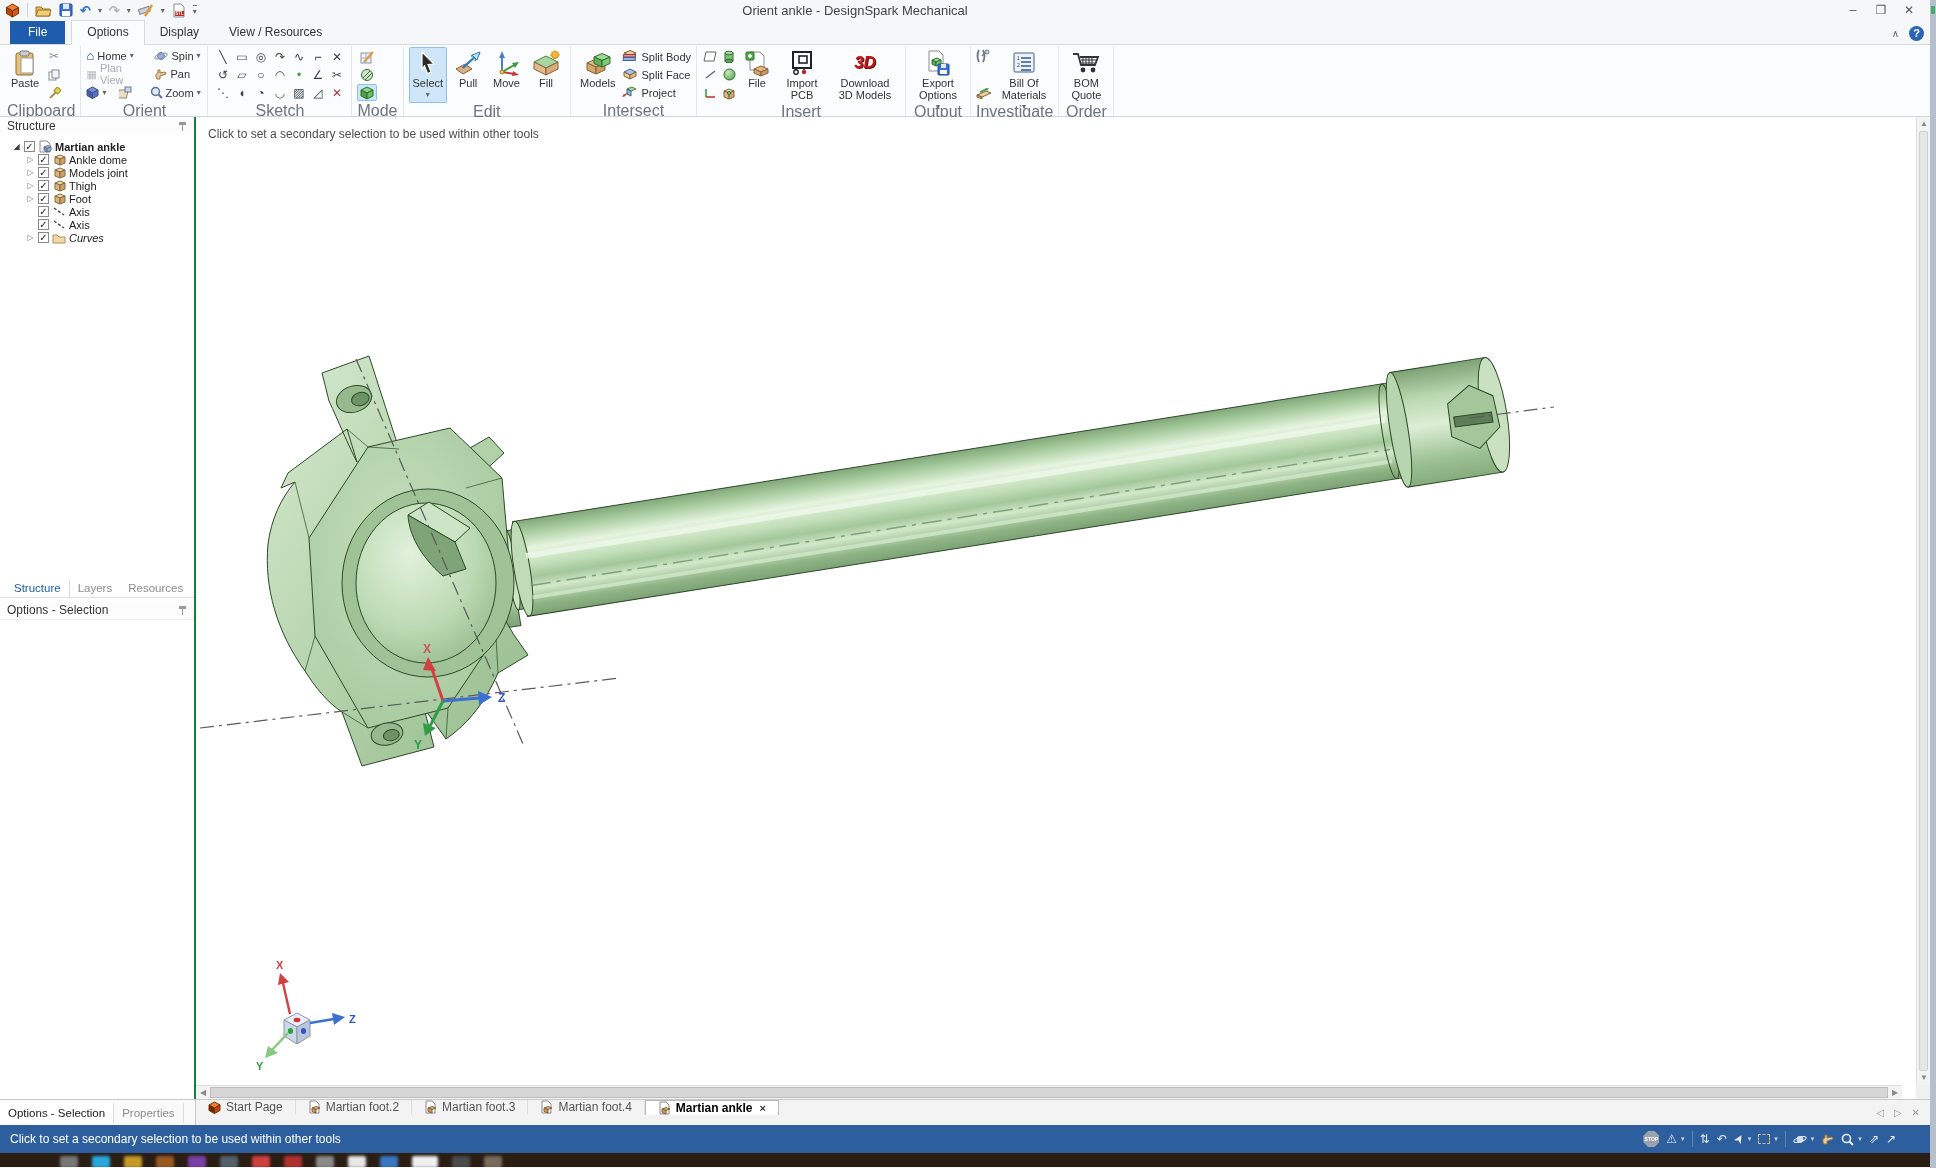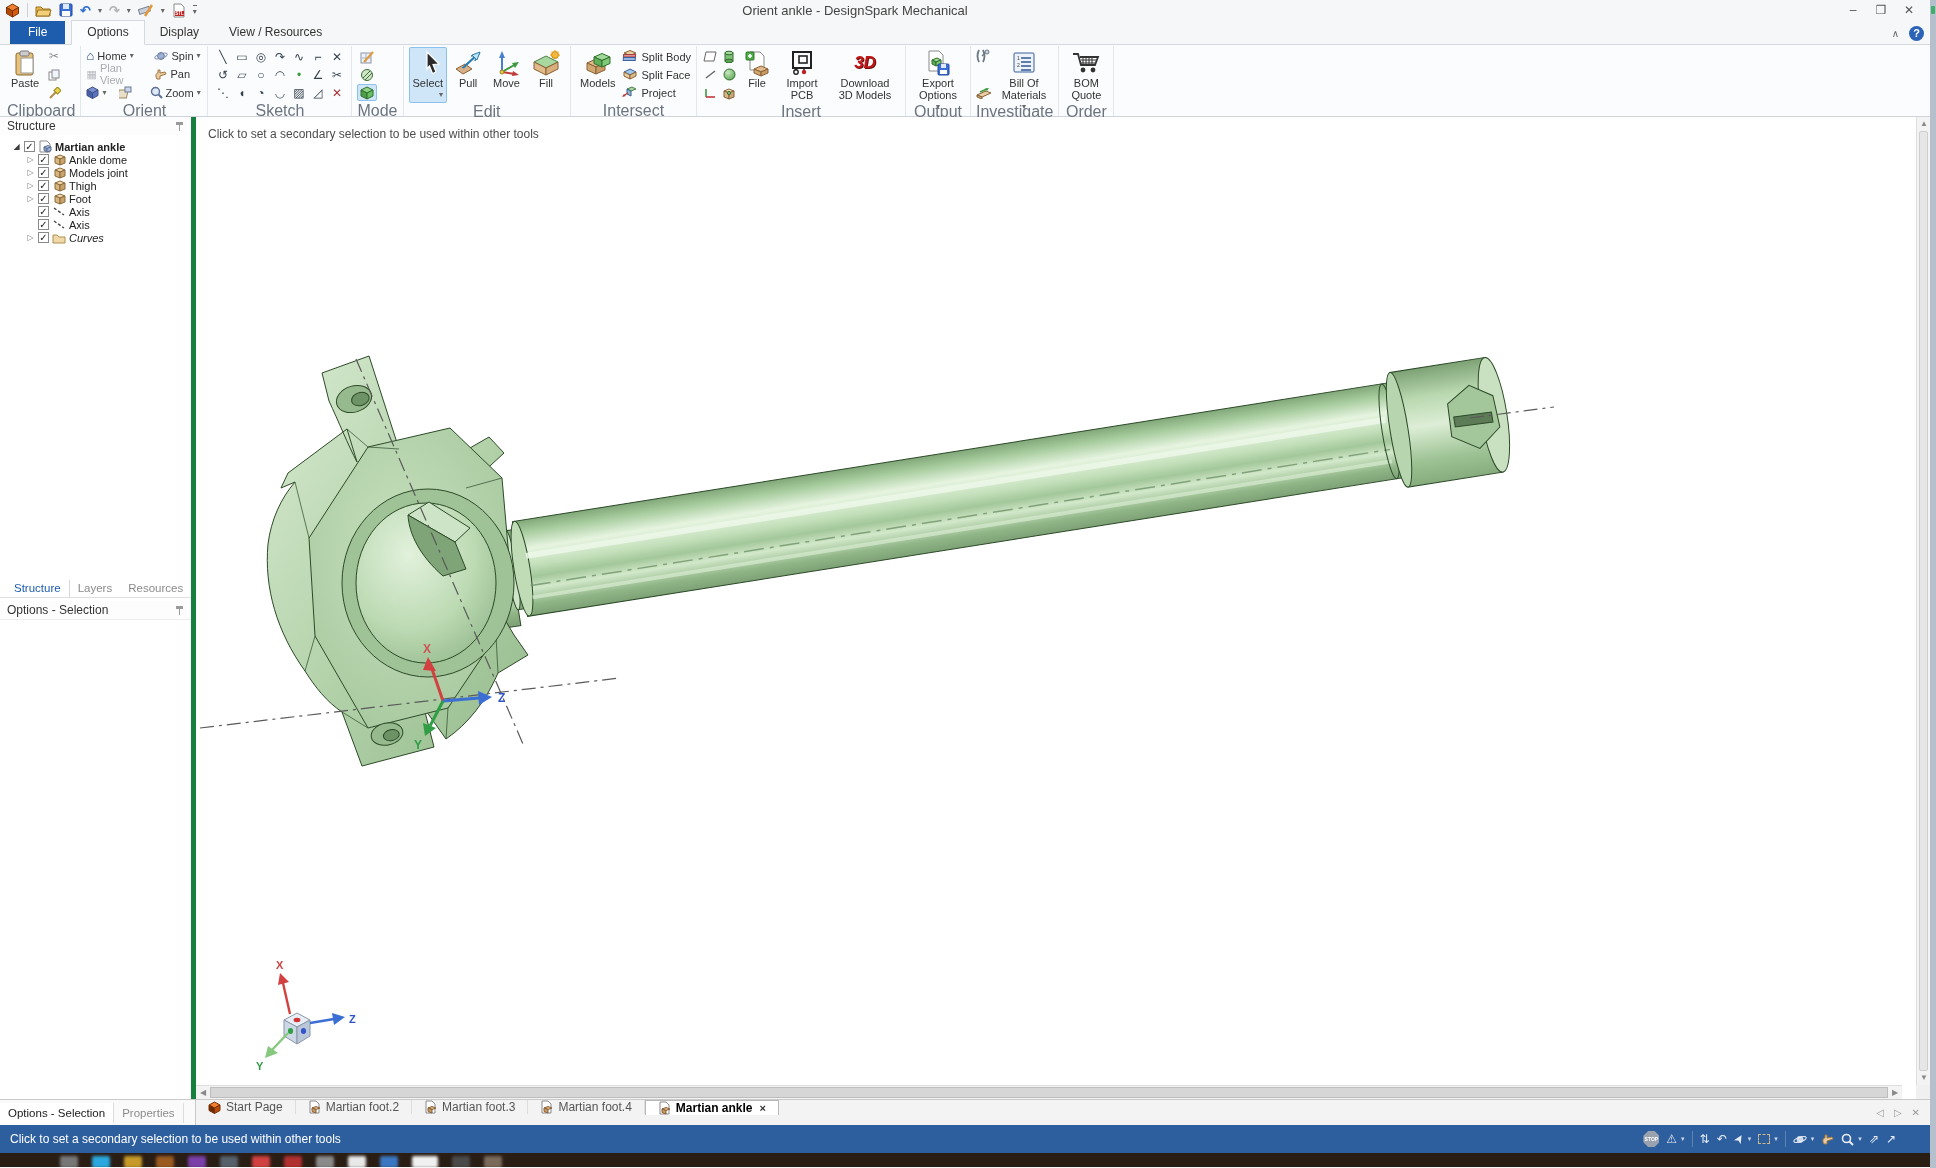--- a/index.html
+++ b/index.html
@@ -26,37 +26,37 @@
   .chev { color:#666; font-size:10px; }
   .helpcircle { width:15px; height:15px; border-radius:50%; background:#2a63b8; color:#fff; font-size:11px; font-weight:bold; text-align:center; line-height:15px; }
 
   
   .ribbon { height:72px; background:#fbfcfd; border-bottom:1px solid #cfd4da; display:flex; align-items:stretch; padding:1px 2px 0; }
   .rgroup { display:flex; flex-direction:column; padding:1px 5px 0; border-right:1px solid #e4e7ea; }
   .rcontent { height:56px; display:flex; gap:3px; align-items:flex-start; }
   .glabel { height:14px; text-align:center; font-size:16px; color:#6b7480; }
   .bigbtn { display:flex; flex-direction:column; align-items:center; padding:1px 3px; border:1px solid transparent; border-radius:2px; font-size:11px; color:#333; text-align:center; line-height:12px; }
   .bigbtn .bicon { height:28px; display:flex; align-items:center; justify-content:center; }
-  .bigbtn.selected { background:#cfe6f8; border-color:#8cc0ee;align-items:flex-end; }
+  .bigbtn.selected { background:#cfe6f8; border-color:#8cc0ee; }
   .smallcol { display:flex; flex-direction:column; justify-content:space-between; height:54px; padding-top:1px; }
   .smallbtn { display:flex; align-items:center; gap:3px; font-size:11px; color:#333; height:17px; }
   .ico16 { width:16px; height:16px; display:inline-flex; align-items:center; justify-content:center; }
   .orient-grid { display:flex; flex-direction:column; justify-content:space-between; height:54px; }
   .orow { display:flex; gap:10px; height:17px; align-items:center; }
   .ocell { display:flex; gap:3px; align-items:center; font-size:11px; color:#333; }
   .ocell.disabled { color:#a9adb3; }
   .skgrid { display:grid; grid-template-columns:repeat(7,19px); grid-auto-rows:18px; align-items:center; justify-items:center; padding-top:1px; }
   .sk { font-size:12px; color:#34414e; line-height:14px; }
   .modecol { display:flex; flex-direction:column; justify-content:space-between; height:54px; padding-top:1px; }
   .modebtn { width:20px; height:17px; display:flex; align-items:center; justify-content:center; border:1px solid transparent; border-radius:2px; }
   .modebtn.selected { background:#cfe6f8; border-color:#8cc0ee; }
 
   
   .main { display:flex; height:982px; }
-  .leftpanel { width:196px; background:#fff; border-right:5px solid #15803d; position:relative; }
+  .leftpanel { width:196px; background:#fff; border-right:2px solid #15803d; position:relative; }
   .pheader { height:18px; display:flex; align-items:center; justify-content:space-between; padding:0 7px; font-size:12px; color:#333; background:#fdfdfd; }
   .pin { width:9px; height:9px; position:relative; }
   .pin::before { content:""; position:absolute; left:1px; top:0; width:7px; height:3px; background:#9a9a9a; }
   .pin::after { content:""; position:absolute; left:4px; top:3px; width:1px; height:6px; background:#9a9a9a; }
   .tree { padding-top:5px; }
   .trow { display:flex; align-items:center; height:13px; gap:3px; font-size:11px; color:#222; }
   .trow .expander { width:9px; font-size:8px; color:#7d7d7d; text-align:center; line-height:9px; }
   .trow .expander.filled { color:#3d3d3d; }
   .cb { width:11px; height:11px; border:1px solid #8a8a8a; background:#fff; font-size:10px; line-height:9px; text-align:center; color:#1a1a1a; flex:none; }
   .bold { font-weight:bold; } .ital { font-style:italic; }

